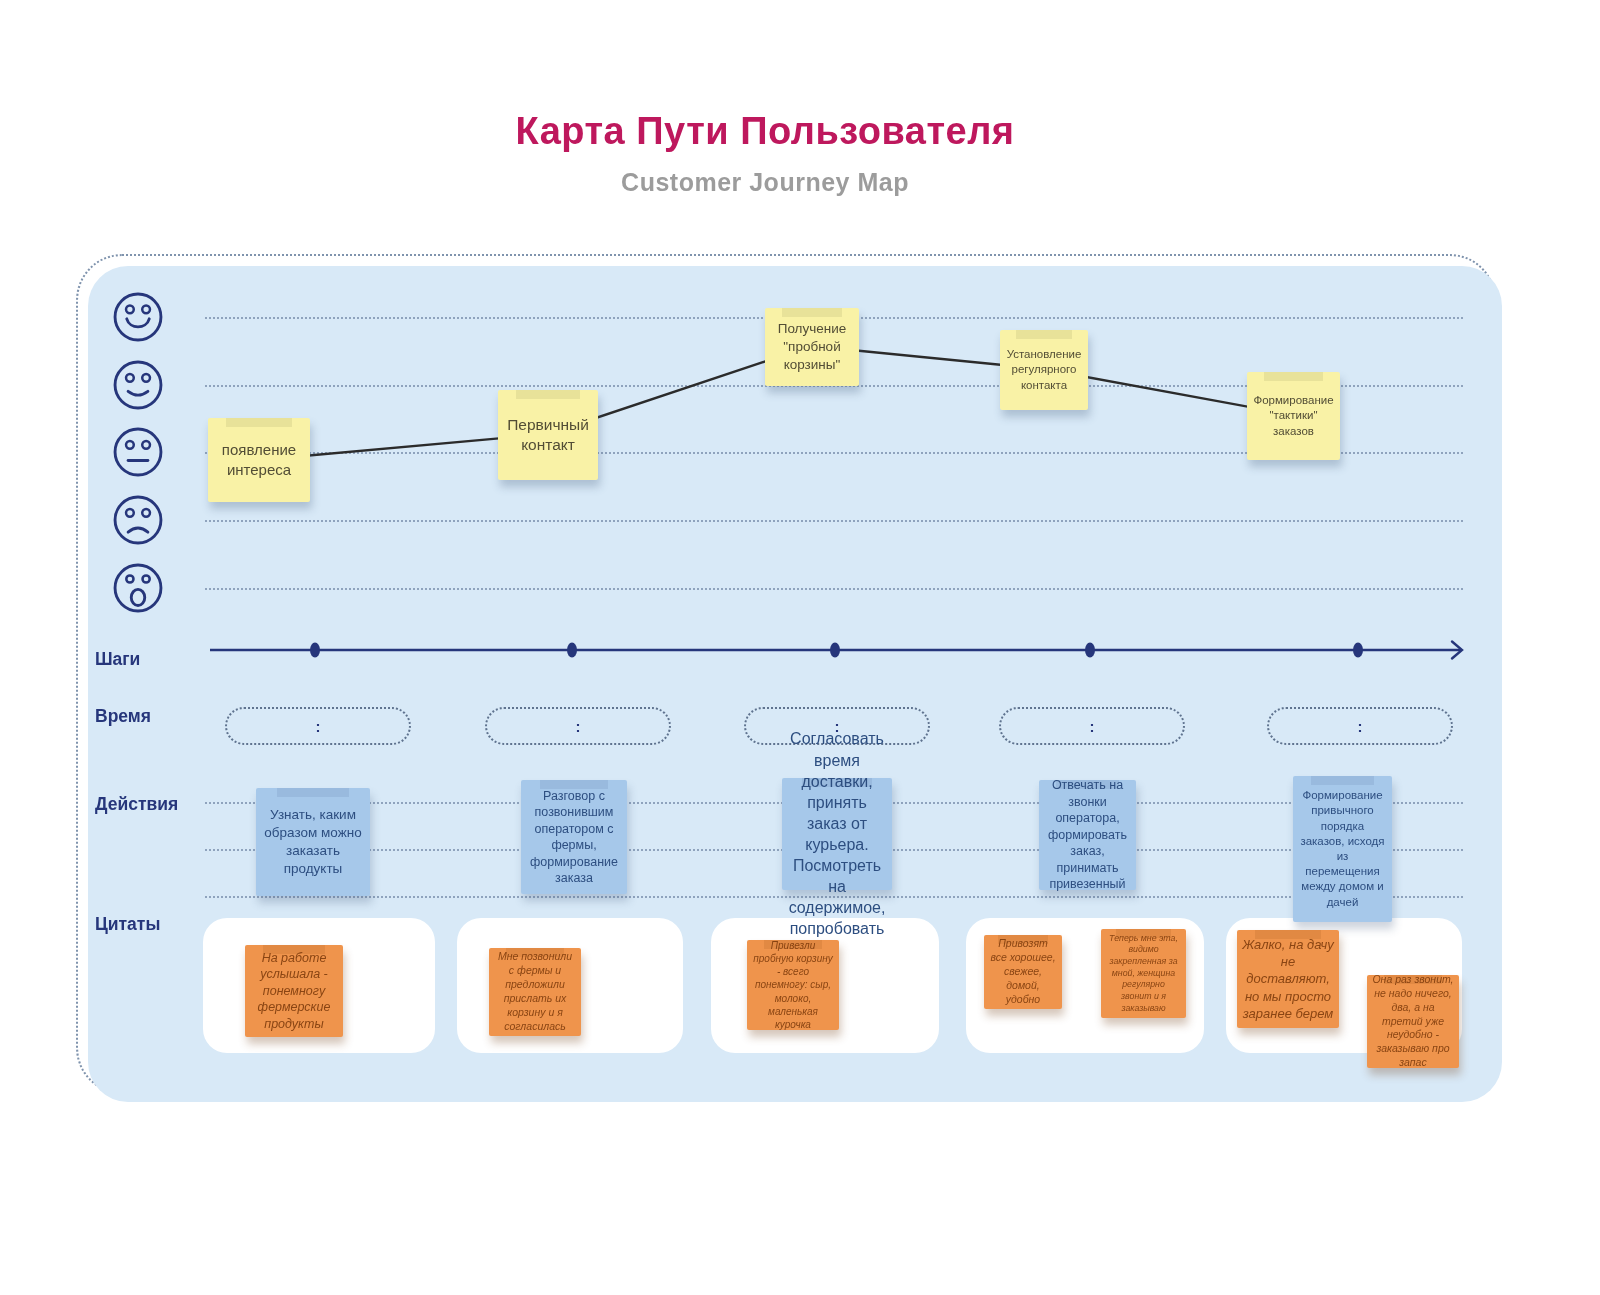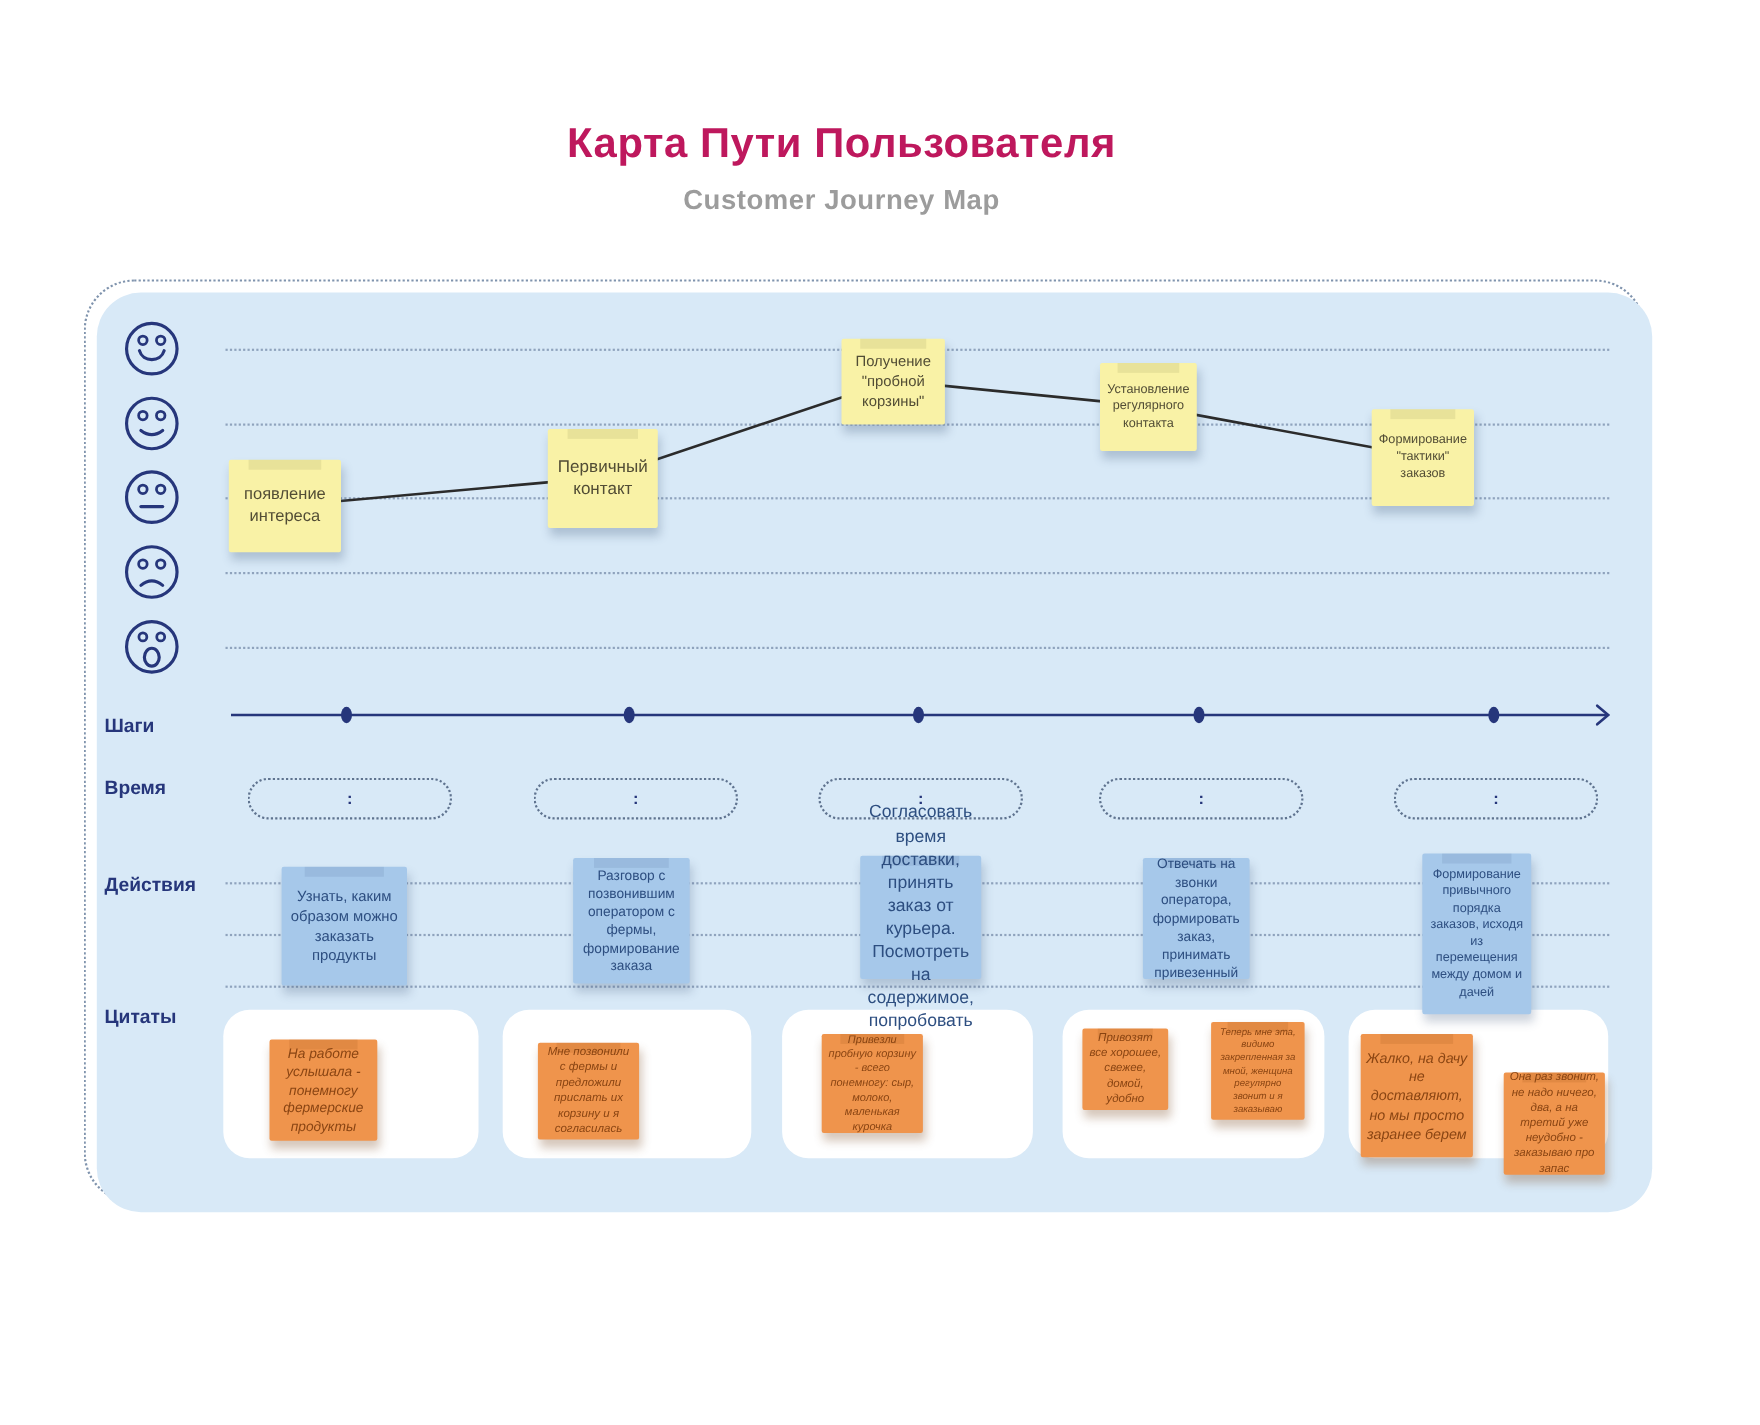--- a/index.html
+++ b/index.html
@@ -205,20 +205,20 @@
   </div>
   <div class="note note-orange" style="left:747px;top:940px;width:92px;height:90px;font-size:10px;">
     <span>Привезли пробную корзину - всего понемногу: сыр, молоко, маленькая курочка</span>
   </div>
   <div class="note note-orange" style="left:984px;top:935px;width:78px;height:74px;font-size:10.5px;">
     <span>Привозят все хорошее, свежее, домой, удобно</span>
   </div>
   <div class="note note-orange" style="left:1101px;top:929px;width:85px;height:89px;font-size:8.8px;">
     <span>Теперь мне эта, видимо закрепленная за мной, женщина регулярно звонит и я заказываю</span>
   </div>
-  <div class="note note-orange" style="left:1237px;top:930px;width:102px;height:112px;font-size:13px;margin-top:10px;">
+  <div class="note note-orange" style="left:1237px;top:930px;width:102px;height:98px;font-size:13px;">
     <span>Жалко, на дачу не доставляют, но мы просто заранее берем</span>
   </div>
   <div class="note note-orange" style="left:1367px;top:950px;width:92px;height:93px;font-size:10.5px;margin-top:25px;">
     <span>Она раз звонит, не надо ничего, два, а на третий уже неудобно - заказываю про запас</span>
   </div>
 
 </div>
 
 </body></html>

